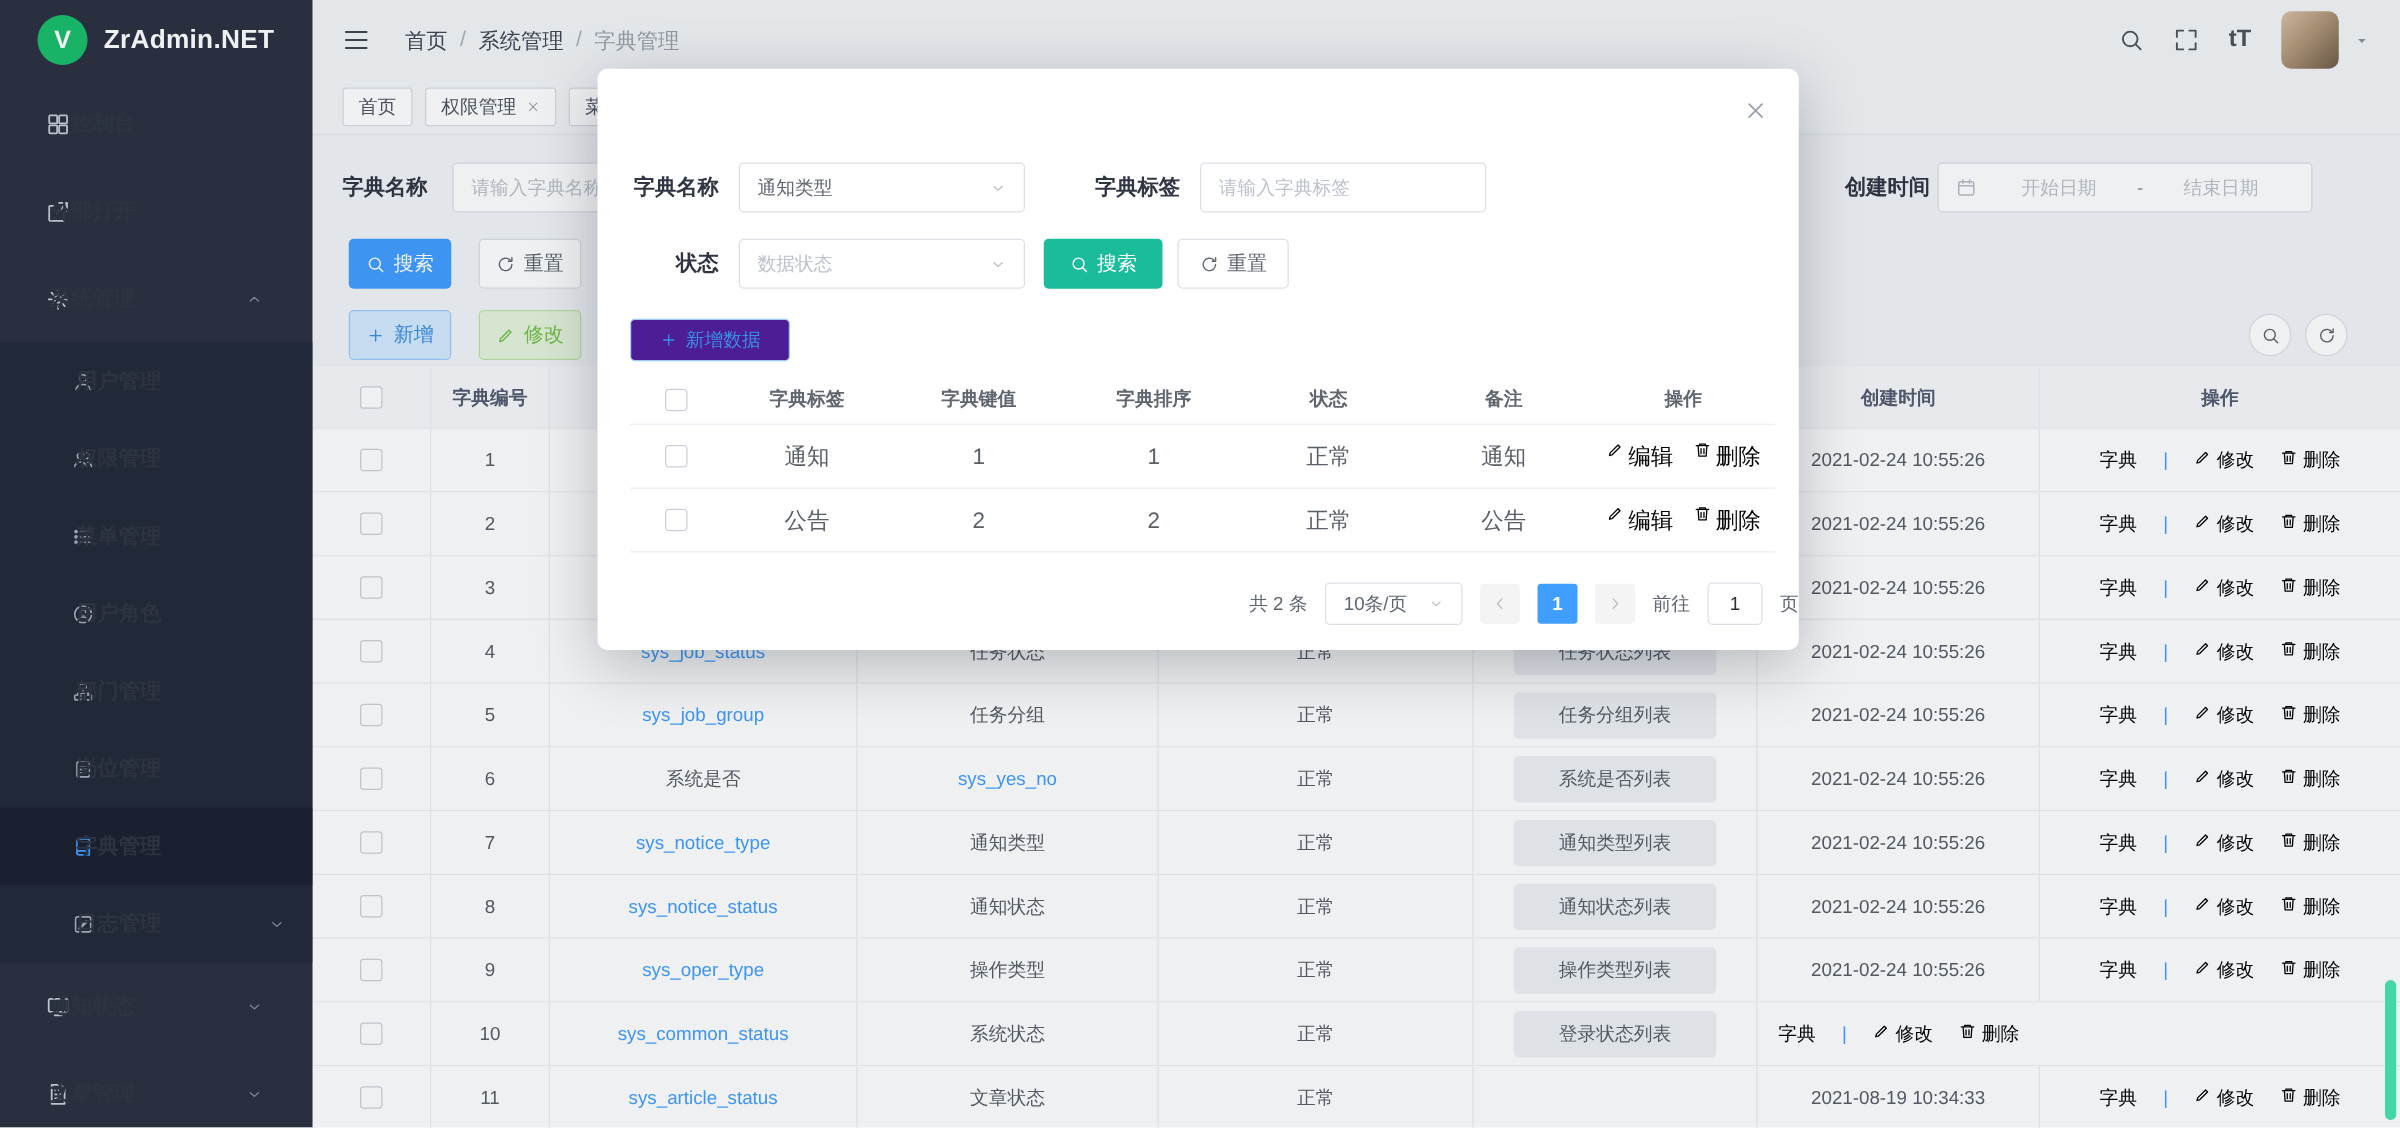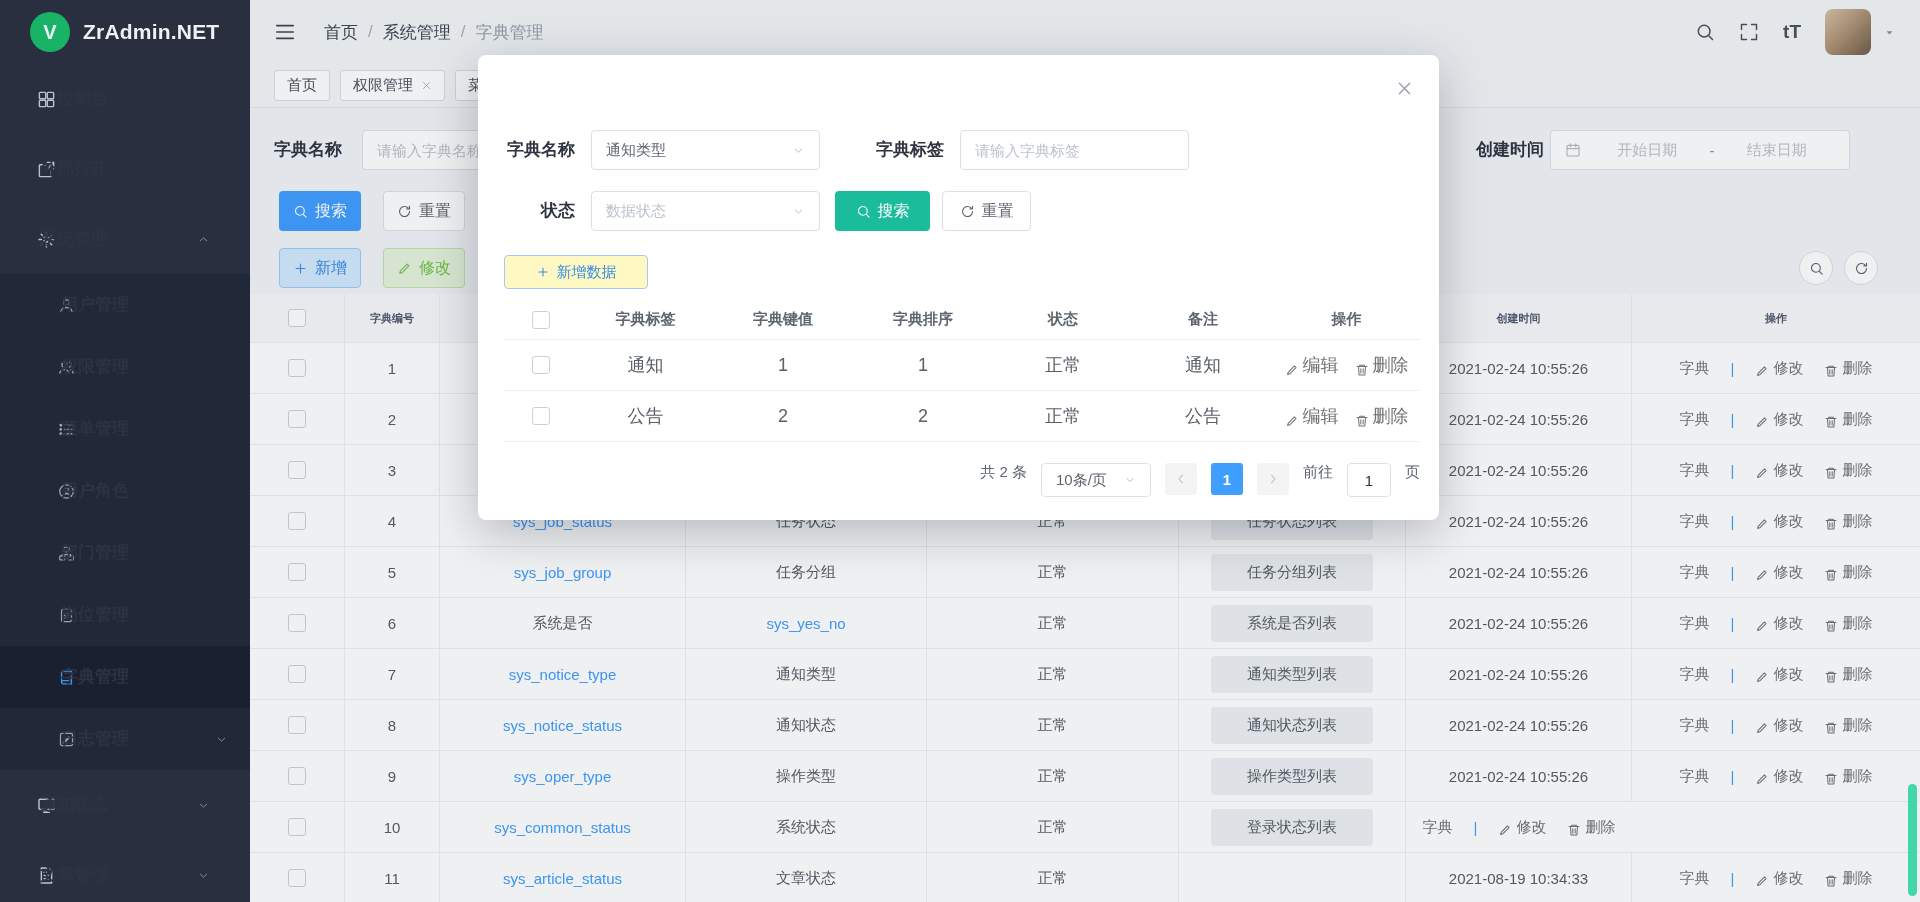--- a/index.html
+++ b/index.html
@@ -72,31 +72,31 @@
   .b-edit{left:133px;top:140px;width:82px;background:#e6f4dc;border:1px solid #bfe3a8;color:#74c04a}
   .round-btn{position:absolute;width:34px;height:34px;border-radius:50%;border:1px solid #dde0e6;background:#fff;
              display:flex;align-items:center;justify-content:center;color:#5b6269;font-size:15px;cursor:pointer}
   .rb1{left:1549px;top:143px}
   .rb2{left:1594px;top:143px}
 
   
   .table{position:absolute;left:0;top:186px;right:0;bottom:0;background:#fff}
   .thead,.trow{display:grid;grid-template-columns:95px 95px 246px 241px 252px 227px 226px 288px}
   .thead{height:49px;background:#f7f8fa;border-bottom:1px solid #ebeef5}
-  .th{display:flex;align-items:center;justify-content:center;font-size:11px;font-weight:700;color:#515a6e;
+  .th{display:flex;align-items:center;justify-content:center;font-size:15px;font-weight:700;color:#515a6e;
       border-right:1px solid #ebeef5}
   .th:last-child,.td:last-child{border-right:none}
   .trow{height:51px;border-bottom:1px solid #ebeef5;background:#fff}
   .td{display:flex;align-items:center;justify-content:center;font-size:15px;color:#565d66;
       border-right:1px solid #ebeef5;overflow:hidden}
   .link{color:#409EFF;cursor:pointer}
   .remark-chip{display:block;background:#edeff3;border-radius:4px;padding:9px 10px;min-width:72%;
                text-align:center;color:#565d66}
   .ops{gap:21px;color:#409EFF;font-size:15px}
-  .op{display:inline-flex;align-items:flex-end;gap:4px;color:#737373;cursor:pointer}
+  .op{display:inline-flex;align-items:flex-start;gap:4px;color:#000000;cursor:pointer}
   .op-ic{font-size:14px}
   .op-sep{color:#409EFF}
   .checkbox{width:18px;height:18px;border:1px solid #ccd1d9;border-radius:3px;background:#fff;
             display:inline-block;cursor:pointer}
 
   
   .backdrop{position:absolute;left:0;top:0;width:1920px;height:902px;background:rgba(28,36,50,0.07);z-index:40}
   .modal{position:absolute;left:478px;top:55px;width:961px;height:465px;background:#fff;border-radius:8px;
          box-shadow:0 12px 48px rgba(10,20,35,.25);z-index:50}
   .mclose{position:absolute;right:25px;top:24px;font-size:19px;color:#98a0aa;cursor:pointer}
@@ -106,32 +106,32 @@
   .ml-status{left:26px;top:136px}
   .msel{position:absolute;justify-content:space-between;cursor:pointer}
   .msel .chev-d{font-size:13px;color:#b4bac4}
   .msel1{left:113px;top:75px;width:229px}
   .minp{position:absolute;left:482px;top:75px;width:229px}
   .msel2{left:113px;top:136px;width:229px}
   .sel-val{color:#5f6670}
   .sel-ph{color:#bcc2cc}
   .mbtn-search{left:357px;top:136px;width:95px;background:#1abc9c;color:#fff}
   .mbtn-reset{left:464px;top:136px;width:89px}
-  .badd{left:26px;top:200px;width:144px;height:34px;background:#fef9c3;border:1px solid #9ccbfb;
+  .badd{left:26px;top:200px;width:128px;height:34px;background:#4c1d95;border:1px solid #9ccbfb;
         color:#3a8ee6;font-size:15px}
   .badd .ic{font-size:14px}
   .mtable{position:absolute;left:26px;top:245px;width:916px}
   .mthead,.mrow{display:grid;grid-template-columns:74px 135px 140px 140px 140px 140px 147px;align-items:center}
   .mthead{height:40px;border-bottom:1px solid #ebeef5}
   .mth{display:flex;justify-content:center;font-size:15px;font-weight:600;color:#5f6670}
   .mrow{height:51px;border-bottom:1px solid #ebeef5}
   .mtd{display:flex;justify-content:center;align-items:center;font-size:18px;color:#5a6068}
   .mops{gap:16px}
-  .mpag{position:absolute;left:0;right:0;top:408px;height:40px;display:flex;align-items:flex-start;
-        justify-content:flex-end;gap:14px;padding-right:19px;font-size:15px;color:#5f6670}
+  .mpag{position:absolute;left:0;right:0;top:408px;height:40px;display:flex;align-items:center;
+        justify-content:flex-end;gap:14px;font-size:15px;color:#5f6670}
   .psel{width:110px;height:34px;justify-content:space-between;cursor:pointer}
   .psel .chev-d{font-size:12px;color:#b4bac4}
   .pbtn{width:32px;height:32px;background:#f4f4f5;border-radius:3px;display:flex;align-items:center;
         justify-content:center;color:#b9bdc4;font-size:14px;cursor:pointer}
   .pcur{width:32px;height:32px;background:#409EFF;border-radius:3px;display:flex;align-items:center;
         justify-content:center;color:#fff;font-size:15px;font-weight:700;cursor:pointer}
   .pinput{width:44px;height:34px;border:1px solid #dcdfe6;border-radius:4px;text-align:center;font-size:15px;
           color:#303133;outline:none;font-family:inherit}
 
   .scroll-thumb{position:absolute;right:3px;top:784px;width:9px;height:112px;border-radius:5px;

